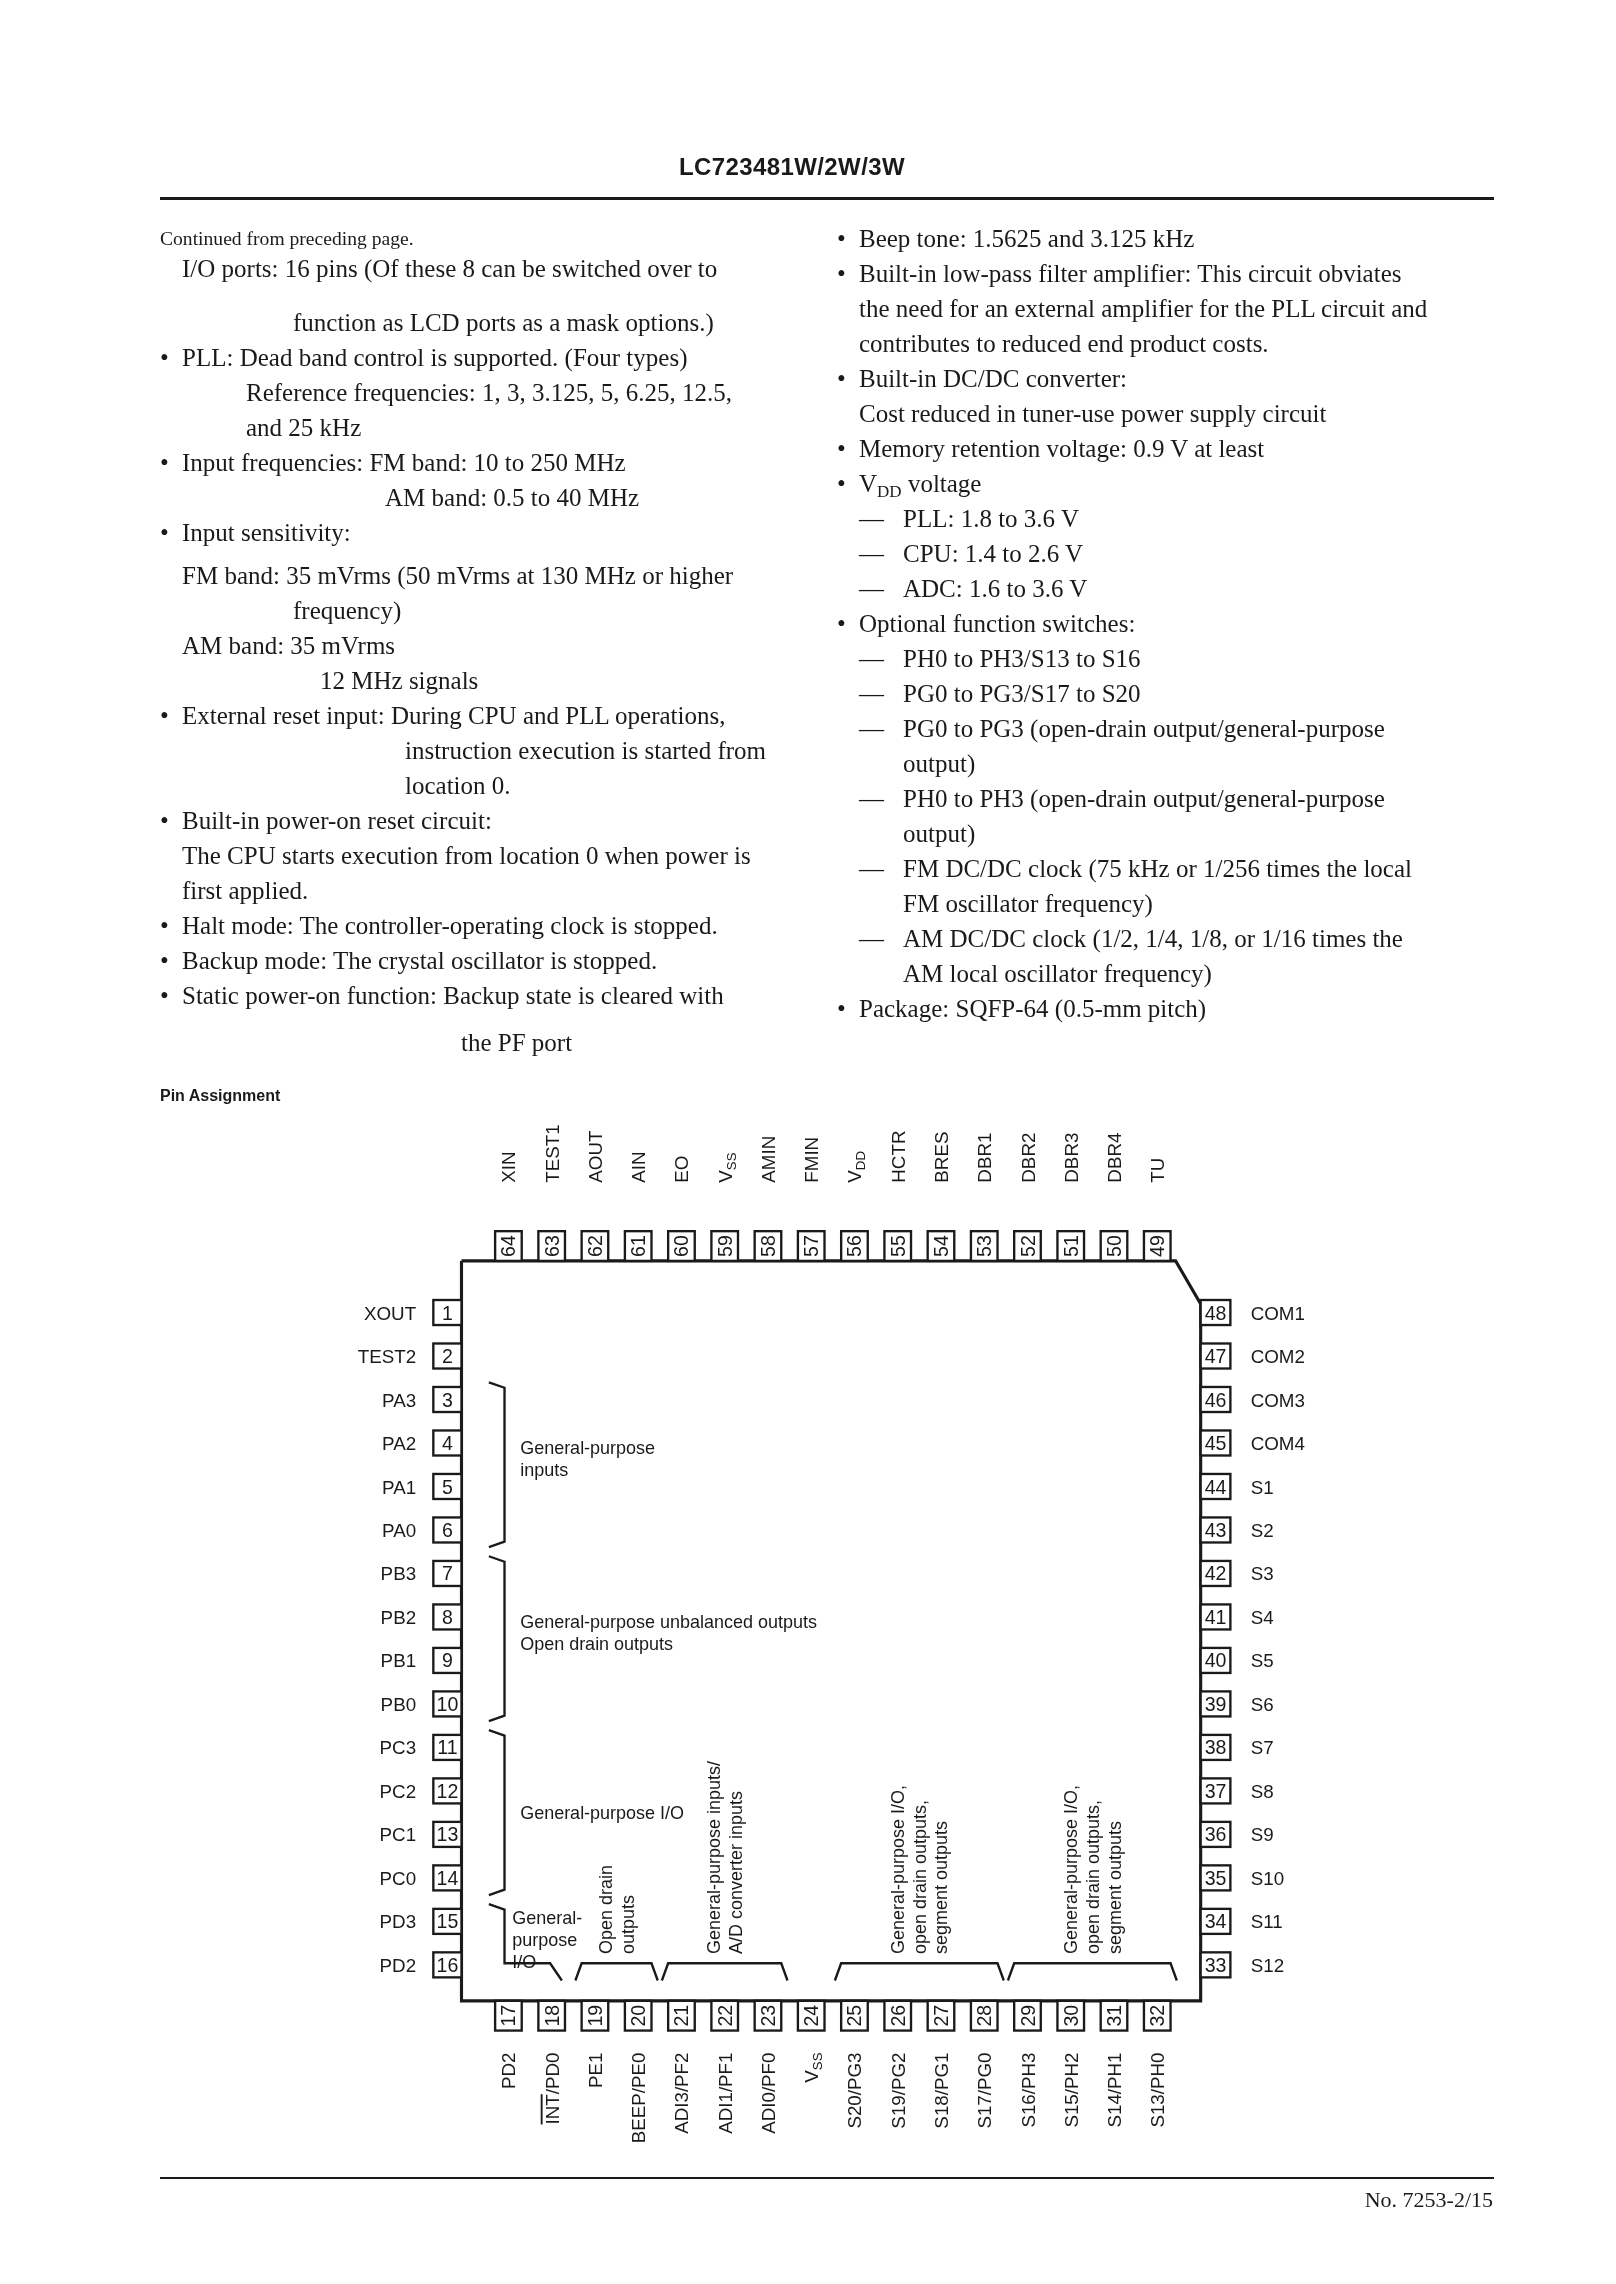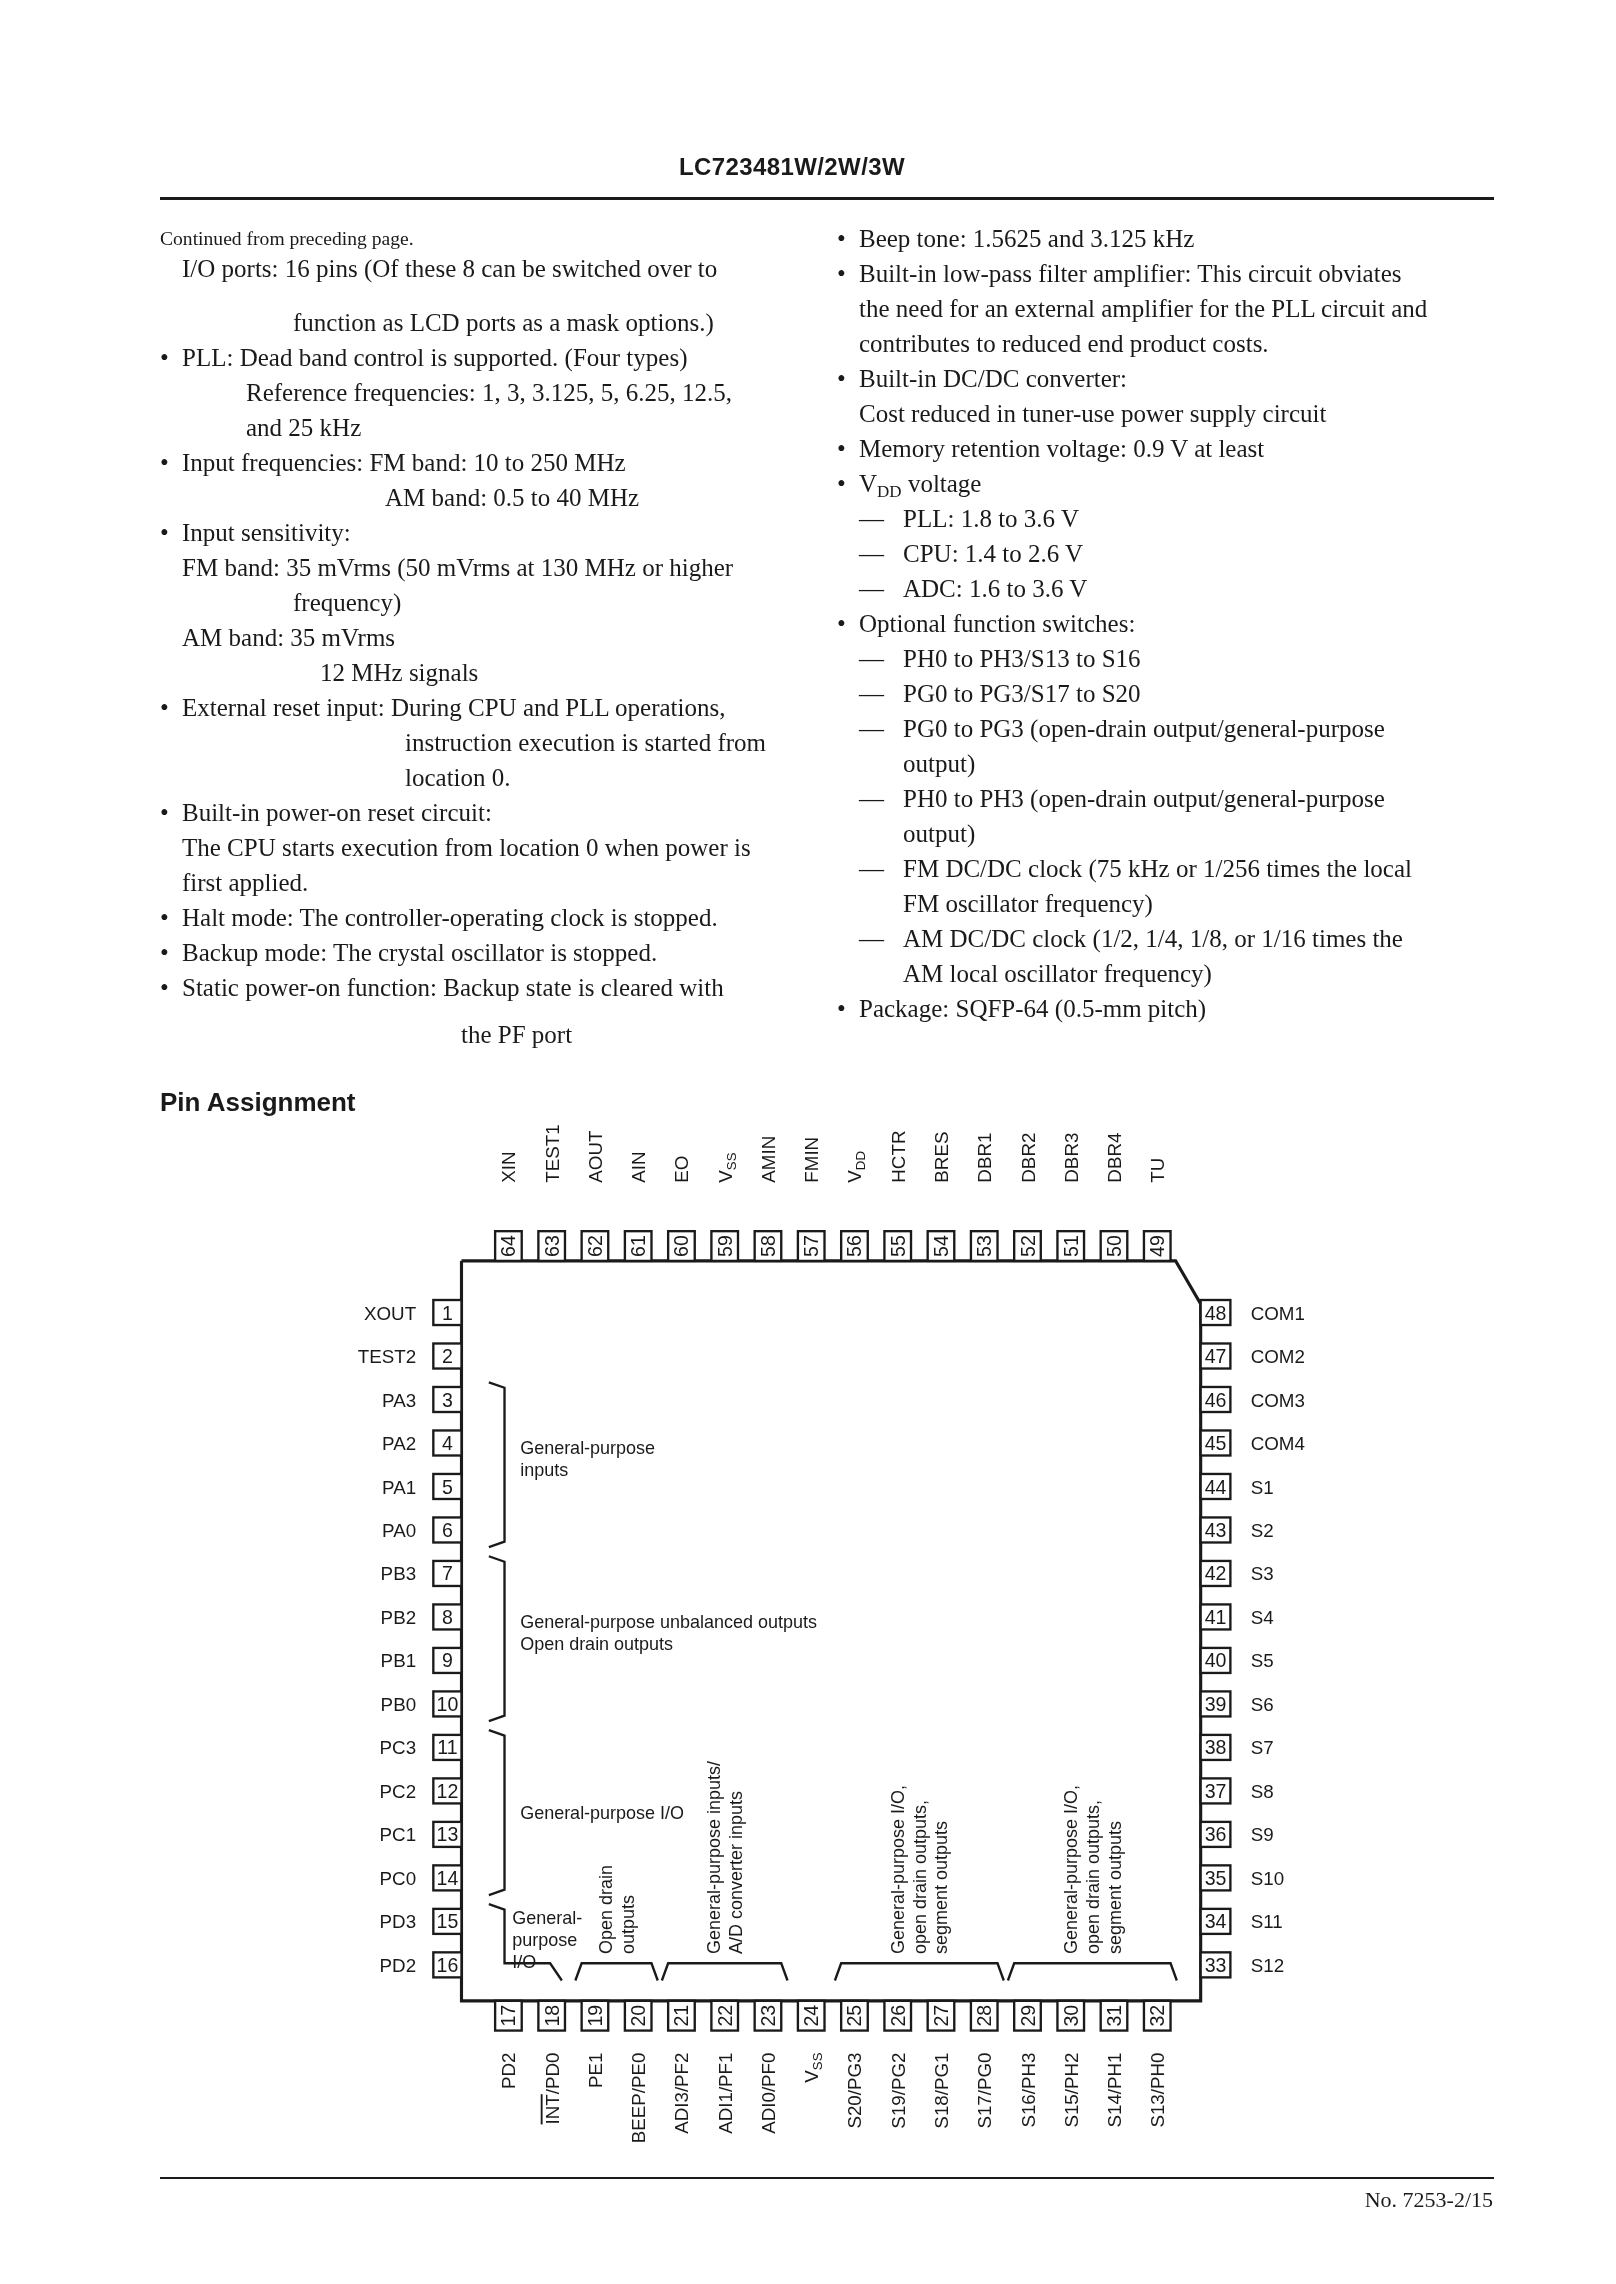--- a/index.html
+++ b/index.html
@@ -11,21 +11,21 @@
   .rule.bottom { top:2177px; height:2.3px; }
   .footer { position:absolute; right:123px; top:2187px; font-family:"Liberation Serif", serif; font-size:22px; }
   .col { position:absolute; font-family:"Liberation Serif", serif; font-size:25px; line-height:35px; }
   .col.left { left:160px; top:221px; width:665px; }
   .col.right { left:837px; top:221px; width:688px; }
   .line { white-space:nowrap; height:35px; }
   .small { font-size:19.6px; }
   .bul { display:inline-block; width:22px; text-indent:0; }
   .dash { display:inline-block; width:44px; padding-left:22px; }
   sub { font-size:17px; vertical-align:-4.7px; }
-  .section-title { position:absolute; left:160px; top:1087px; font-family:"Liberation Sans", sans-serif; font-weight:bold; font-size:26px; }
+  .section-title { position:absolute; left:160px; top:1087px; font-family:"Liberation Sans", sans-serif; font-weight:bold; font-size:16px; }
   svg#pin-diagram { position:absolute; left:0; top:0; }
   .pin-text { font-family:"Liberation Sans", sans-serif; font-size:24px; fill:#1a1a1a; }
   .pin-num { font-family:"Liberation Sans", sans-serif; font-size:25px; fill:#1a1a1a; }
   .grp-text { font-family:"Liberation Sans", sans-serif; font-size:23px; fill:#1a1a1a; }
 </style>
 </head>
 <body>
 
 <div class="hdr-title">LC723481W/2W/3W</div>
 <div class="rule top"></div>
@@ -33,21 +33,21 @@
 <div class="col left">
     <div class="line small" style="height: 30px;"><span>Continued from preceding page.</span></div>
     <div class="line" style="padding-left: 22px;"><span>I/O ports: 16 pins (Of these 8 can be switched over to</span></div>
     <div class="line" style="padding-left: 133px; margin-top: 19px;"><span>function as LCD ports as a mask options.)</span></div>
     <div class="line"><span class="bul">•</span><span>PLL: Dead band control is supported. (Four types)</span></div>
     <div class="line" style="padding-left: 86px;"><span>Reference frequencies: 1, 3, 3.125, 5, 6.25, 12.5,</span></div>
     <div class="line" style="padding-left: 86px;"><span>and 25 kHz</span></div>
     <div class="line"><span class="bul">•</span><span>Input frequencies: FM band: 10 to 250 MHz</span></div>
     <div class="line" style="padding-left: 225px;"><span>AM band: 0.5 to 40 MHz</span></div>
     <div class="line"><span class="bul">•</span><span>Input sensitivity:</span></div>
-    <div class="line" style="padding-left: 22px;"><span>FM band: 35 mVrms (50 mVrms at 130 MHz or higher</span></div>
+    <div class="line" style="padding-left: 22px; margin-top: 8px;"><span>FM band: 35 mVrms (50 mVrms at 130 MHz or higher</span></div>
     <div class="line" style="padding-left: 133px;"><span>frequency)</span></div>
     <div class="line" style="padding-left: 22px;"><span>AM band: 35 mVrms</span></div>
     <div class="line" style="padding-left: 160px;"><span>12 MHz signals</span></div>
     <div class="line"><span class="bul">•</span><span>External reset input: During CPU and PLL operations,</span></div>
     <div class="line" style="padding-left: 245px;"><span>instruction execution is started from</span></div>
     <div class="line" style="padding-left: 245px;"><span>location 0.</span></div>
     <div class="line"><span class="bul">•</span><span>Built-in power-on reset circuit:</span></div>
     <div class="line" style="padding-left: 22px;"><span>The CPU starts execution from location 0 when power is</span></div>
     <div class="line" style="padding-left: 22px;"><span>first applied.</span></div>
     <div class="line"><span class="bul">•</span><span>Halt mode: The controller-operating clock is stopped.</span></div>

